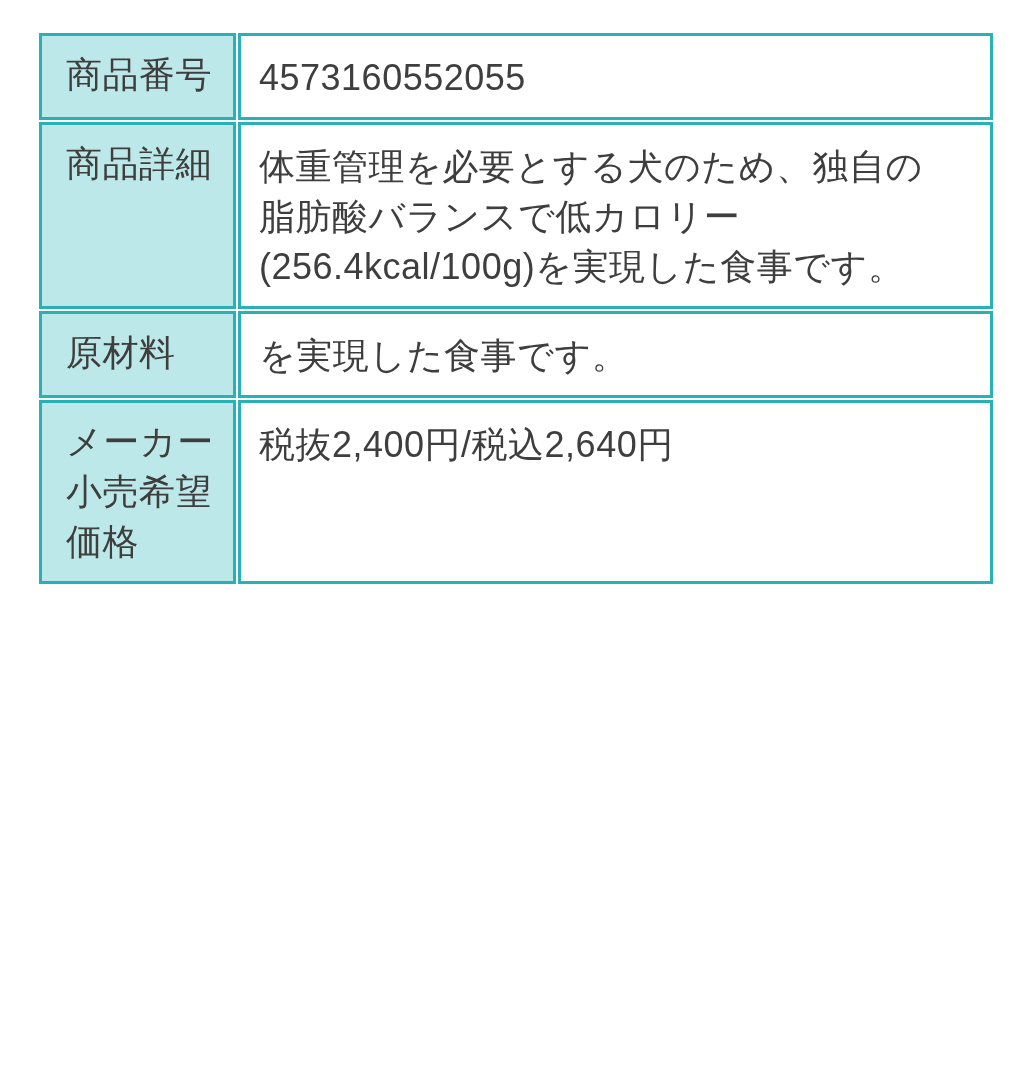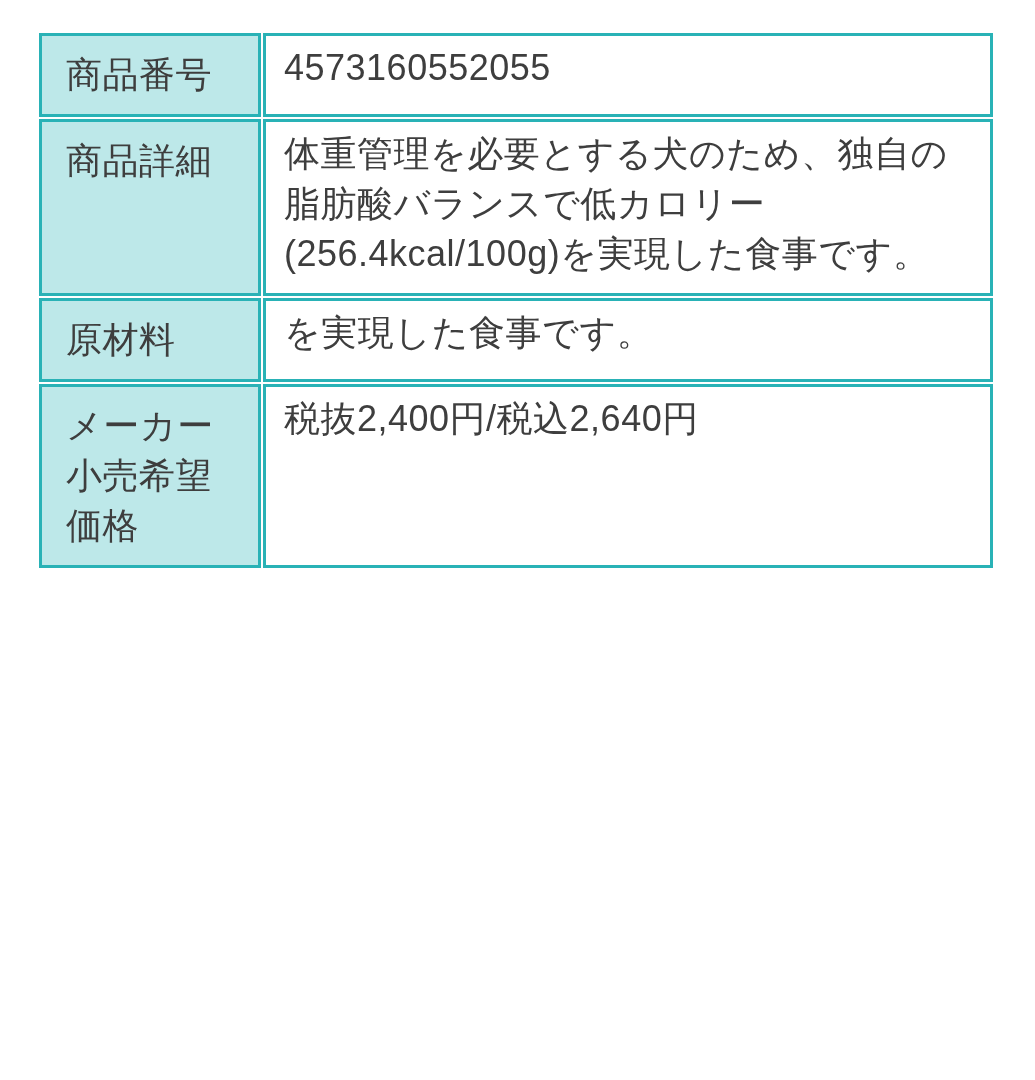--- a/index.html
+++ b/index.html
@@ -30,27 +30,27 @@
     border: 3px solid #29b2b6;
     box-sizing: border-box;
     font-size: 36px;
     line-height: 50px;
     font-weight: 400;
     letter-spacing: 0.5px;
     vertical-align: top;
     text-align: left;
   }
   th.label-cell {
-    width: 222px;
+    width: 197px;
     background: #bde8e9;
     padding: 14px 15px 14px 24px;
   }
   td.value-cell {
     background: #ffffff;
-    padding: 7px 24px 14px 18px;
+    padding: 17px 24px 14px 18px;
     white-space: pre-line;
   }
 </style>
 </head>
 <body>
 
 <div class="page">
   <table class="spec-table">
     <tbody>
   <tr>

